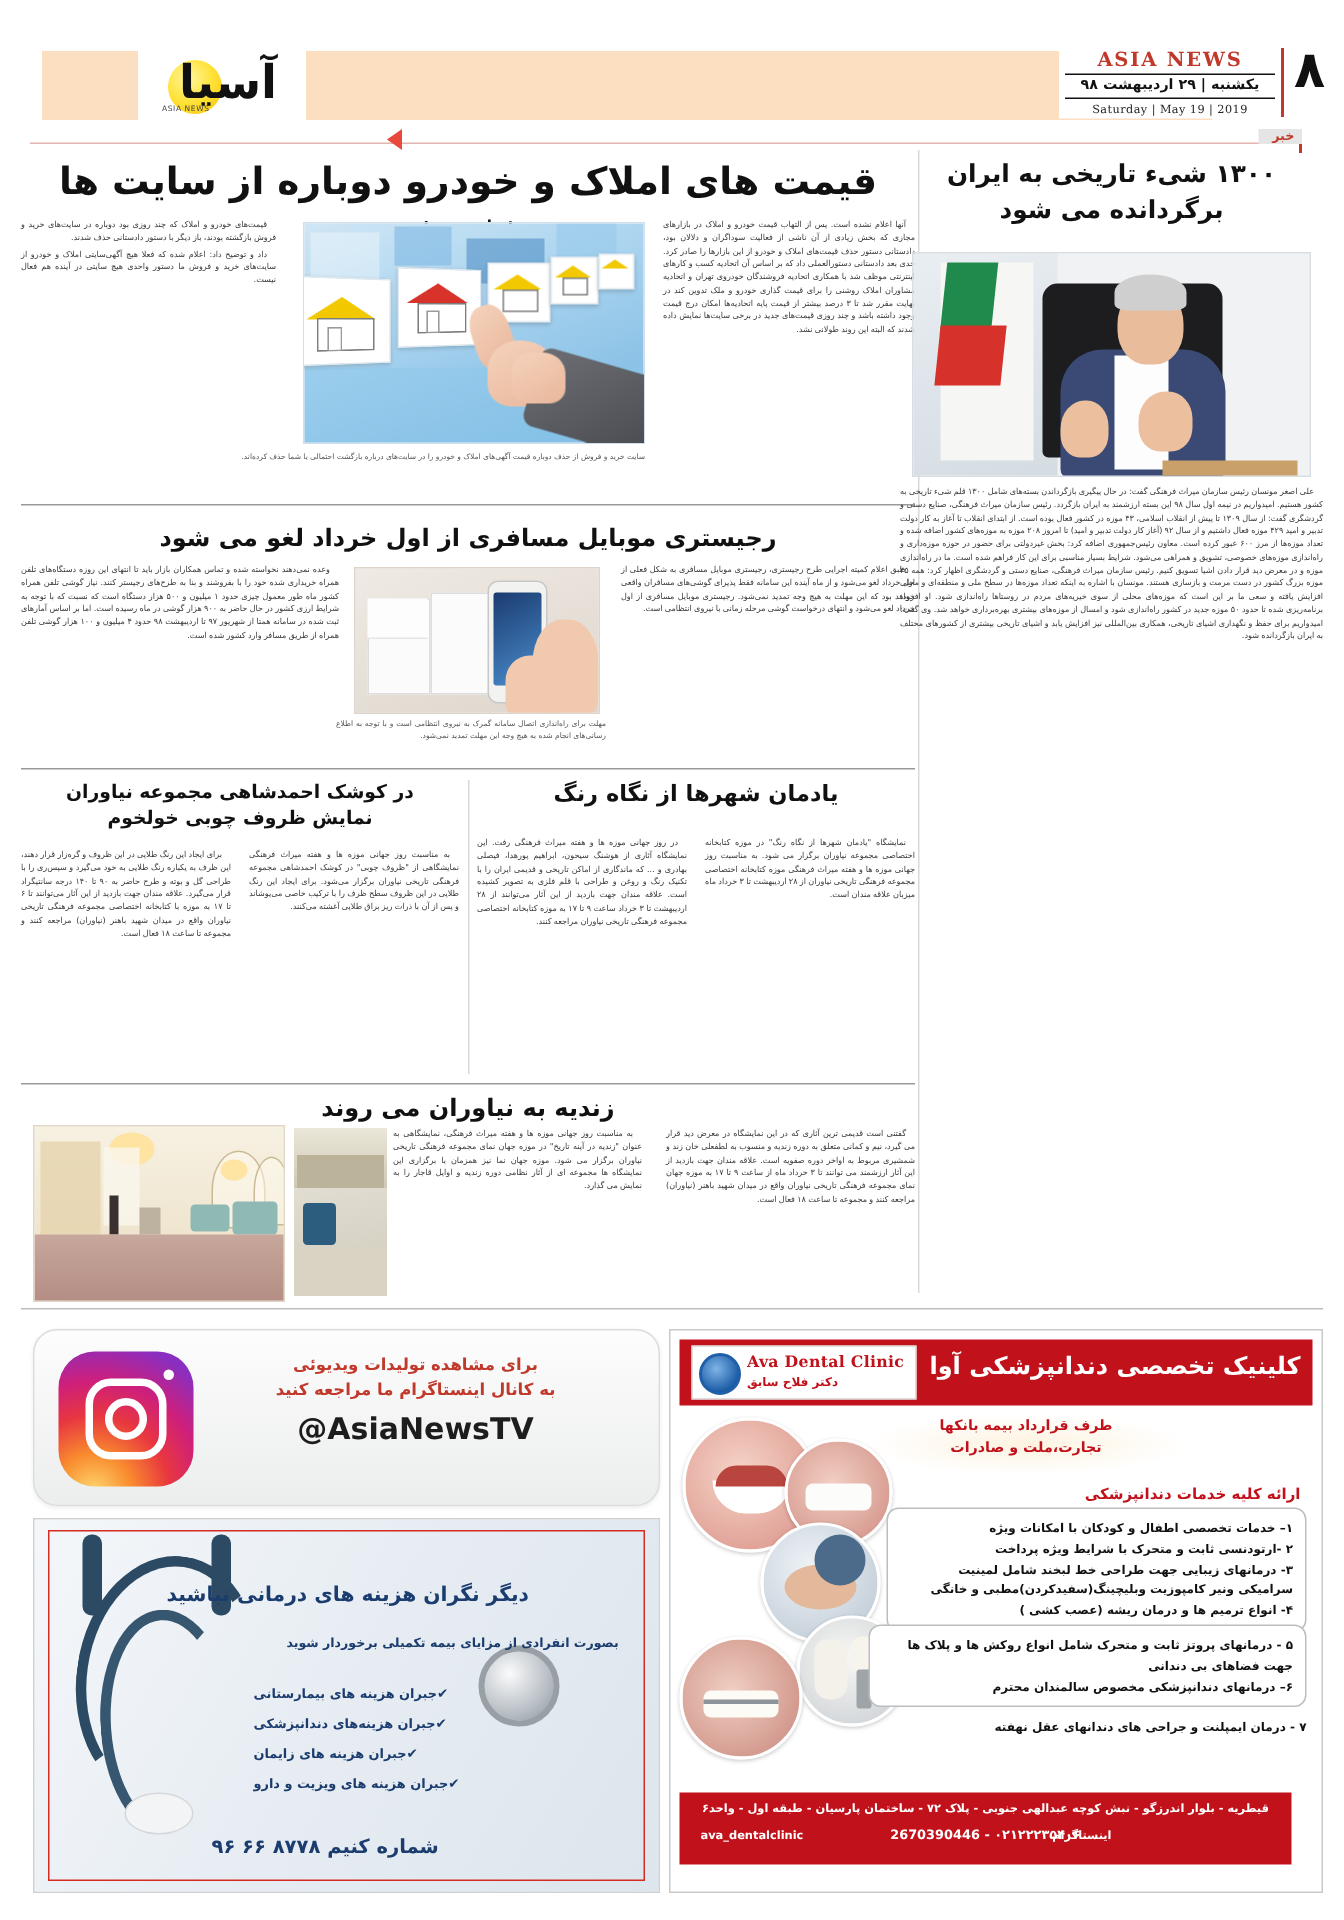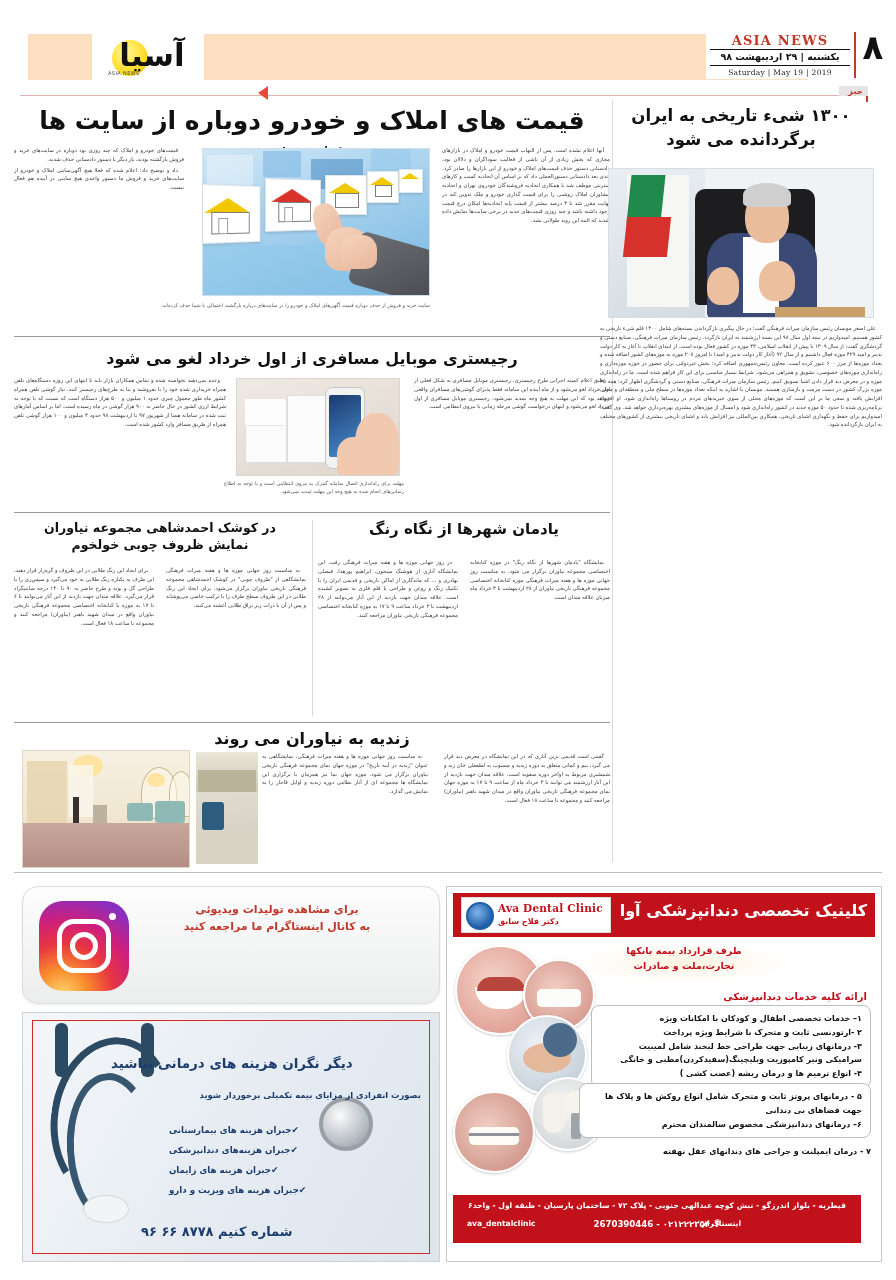--- a/index.html
+++ b/index.html
@@ -208,21 +208,21 @@
   .steth-head{
     position:absolute;width:54px;height:54px;border-radius:50%;
     background:radial-gradient(circle at 36% 32%,#fbfbfb,#b9c0c6 60%,#8d969d 100%);
     border:4px solid #98a0a6;box-sizing:border-box;
   }
   .ins-title{
     position:absolute;right:18px;top:42px;width:310px;text-align:left;
     font-size:13.5px;font-weight:bold;color:#1b3c6e;
   }
   .ins-sub{
-    position:absolute;right:18px;top:76px;width:230px;text-align:right;
+    position:absolute;right:18px;top:76px;width:230px;text-align:left;
     font-size:8.4px;font-weight:bold;color:#1b3c6e;line-height:1.6;
   }
   .ins-list{position:absolute;right:18px;top:112px;width:252px;text-align:left;}
   .ins-li{font-size:8.6px;font-weight:bold;color:#1b3c6e;margin-bottom:10px;}
   .ins-li .tick{color:#1b3c6e;margin-right:4px;font-size:9px;}
   .ins-phone{
     position:absolute;right:18px;bottom:22px;width:280px;text-align:left;
     font-size:13px;font-weight:bold;color:#1b3c6e;
   }
 
@@ -508,20 +508,21 @@
 
   <div class="ig-ad">
     <div class="ig-icon">
       <div class="sq"></div>
         <div class="cir"></div>
         <div class="dot"></div>
     </div>
     <div class="ig-text">
       <div class="ig-line">برای مشاهده تولیدات ویدیوئی</div>
       <div class="ig-line">به کانال اینستاگرام ما مراجعه کنید</div>
+      <div class="ig-handle">@AsiaNewsTV</div>
     </div>
   </div>
 
   <div class="ins-ad">
     <div class="coat"></div>
     <div class="stetho" style="left:28px;top:24px;width:108px;height:150px;transform:rotate(8deg);"></div>
     <div class="stetho" style="left:44px;top:60px;width:76px;height:140px;transform:rotate(-4deg);border-color:#37566f;border-right-color:transparent;border-bottom-color:transparent;"></div>
     <div style="position:absolute;left:32px;top:10px;width:13px;height:54px;background:#2c4a63;border-radius:6px;"></div>
     <div style="position:absolute;left:118px;top:10px;width:13px;height:54px;background:#2c4a63;border-radius:6px;"></div>
     <div class="steth-head" style="left:296px;top:84px;"></div>

